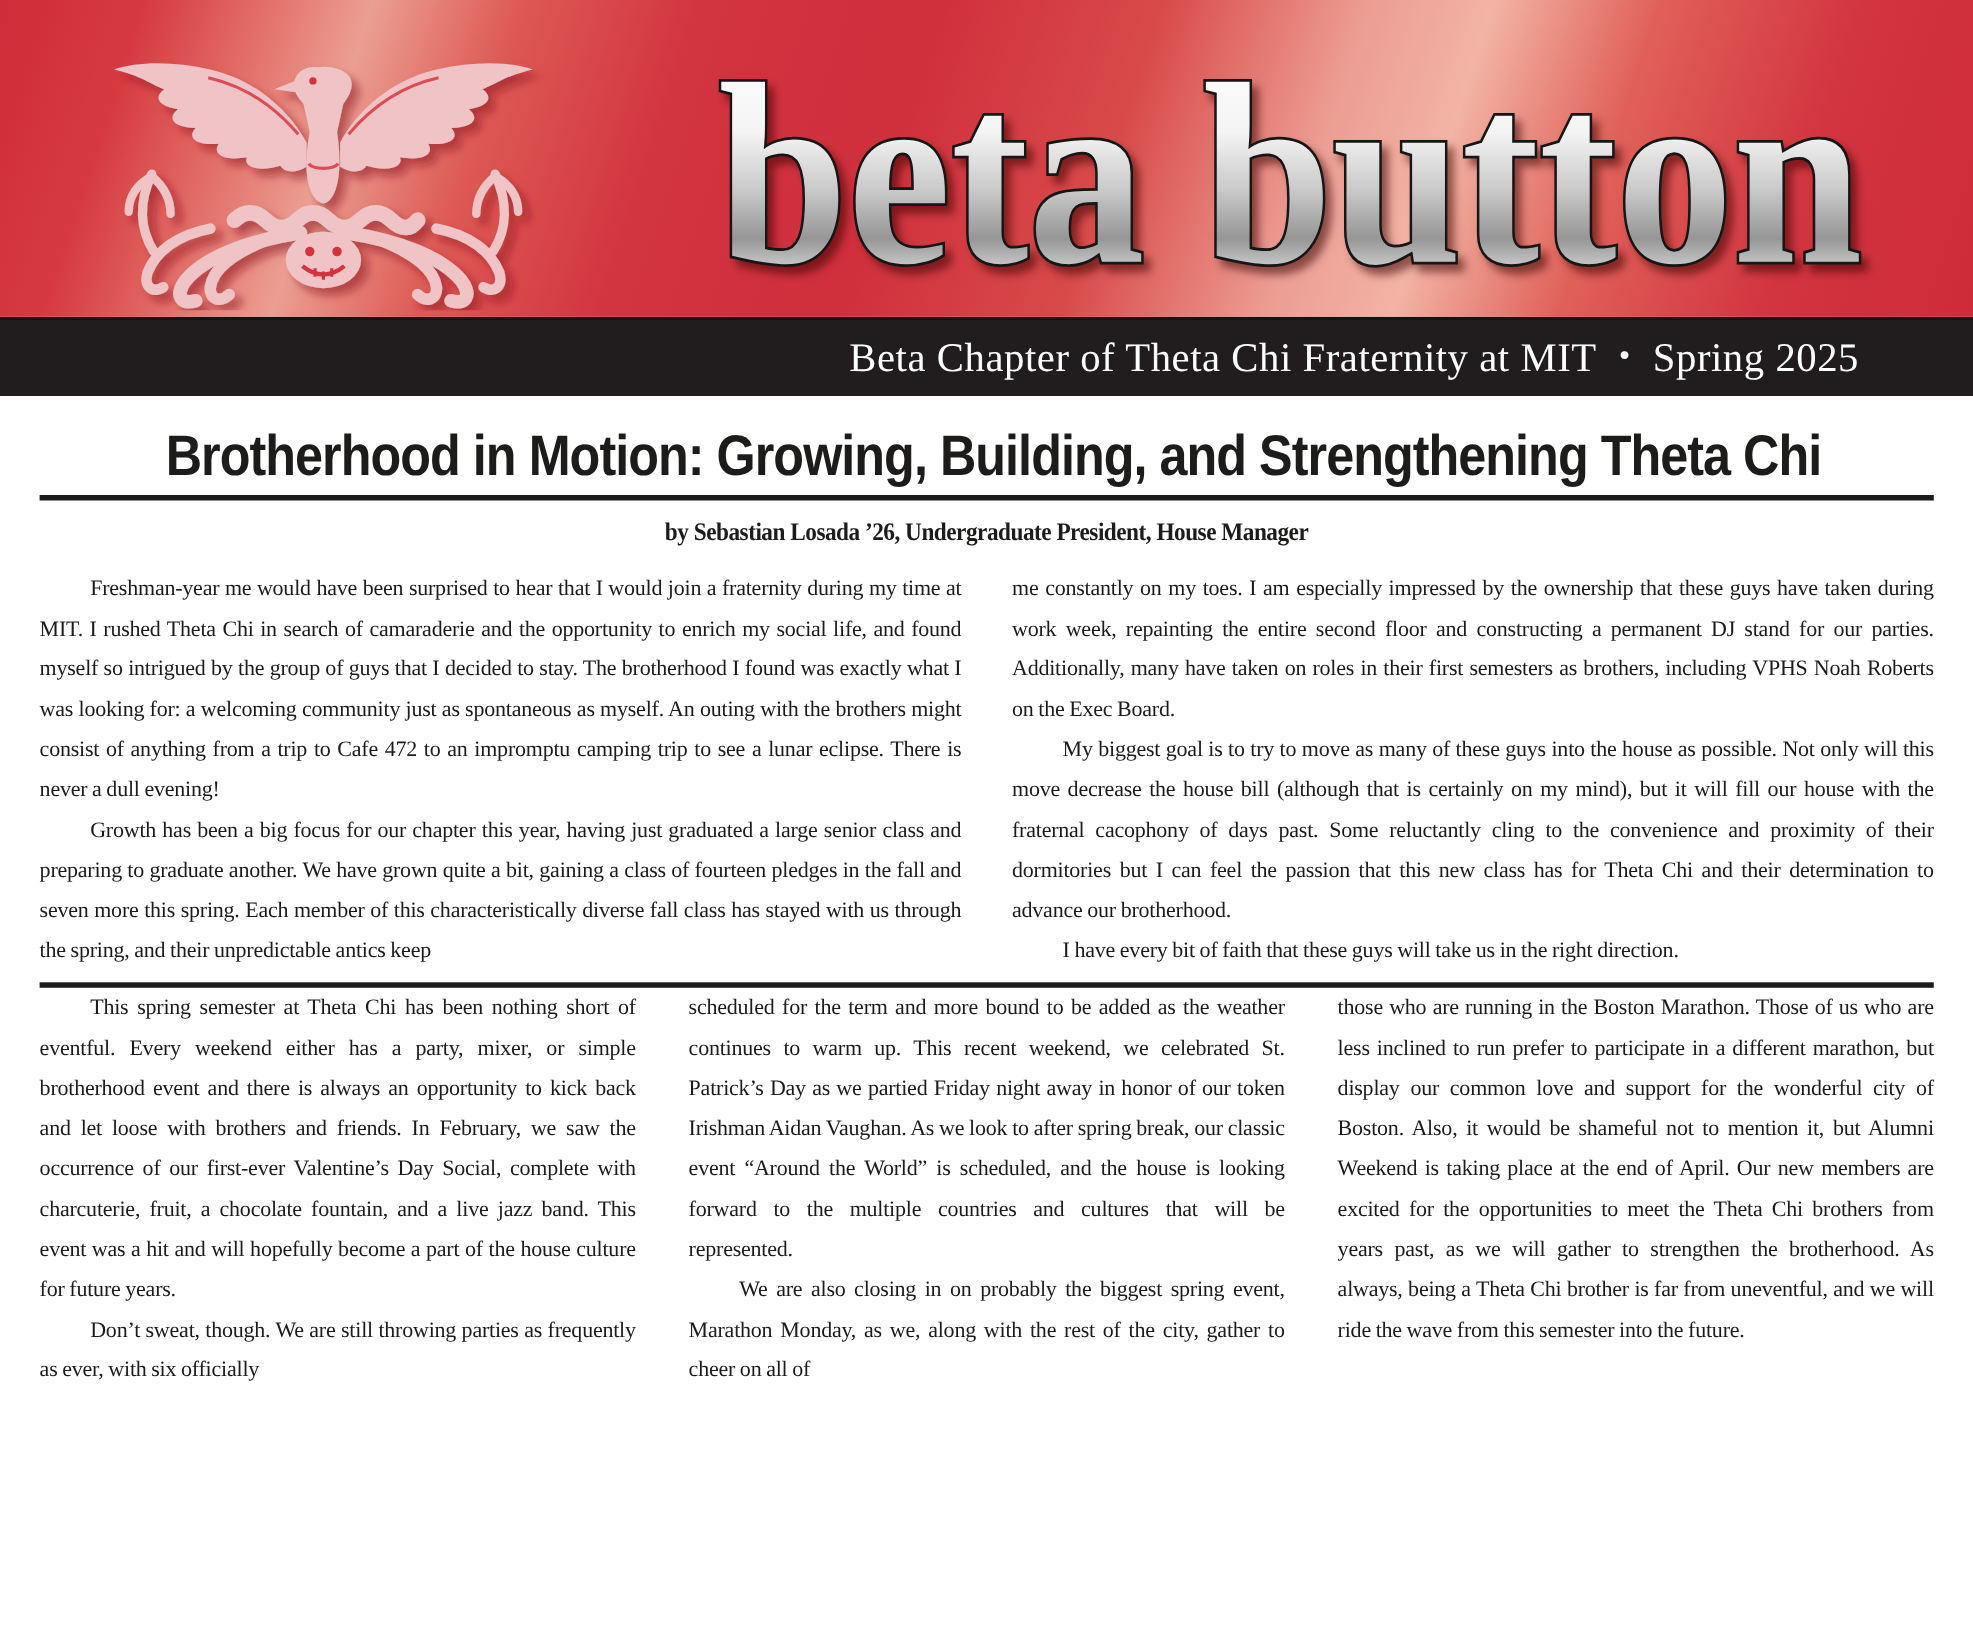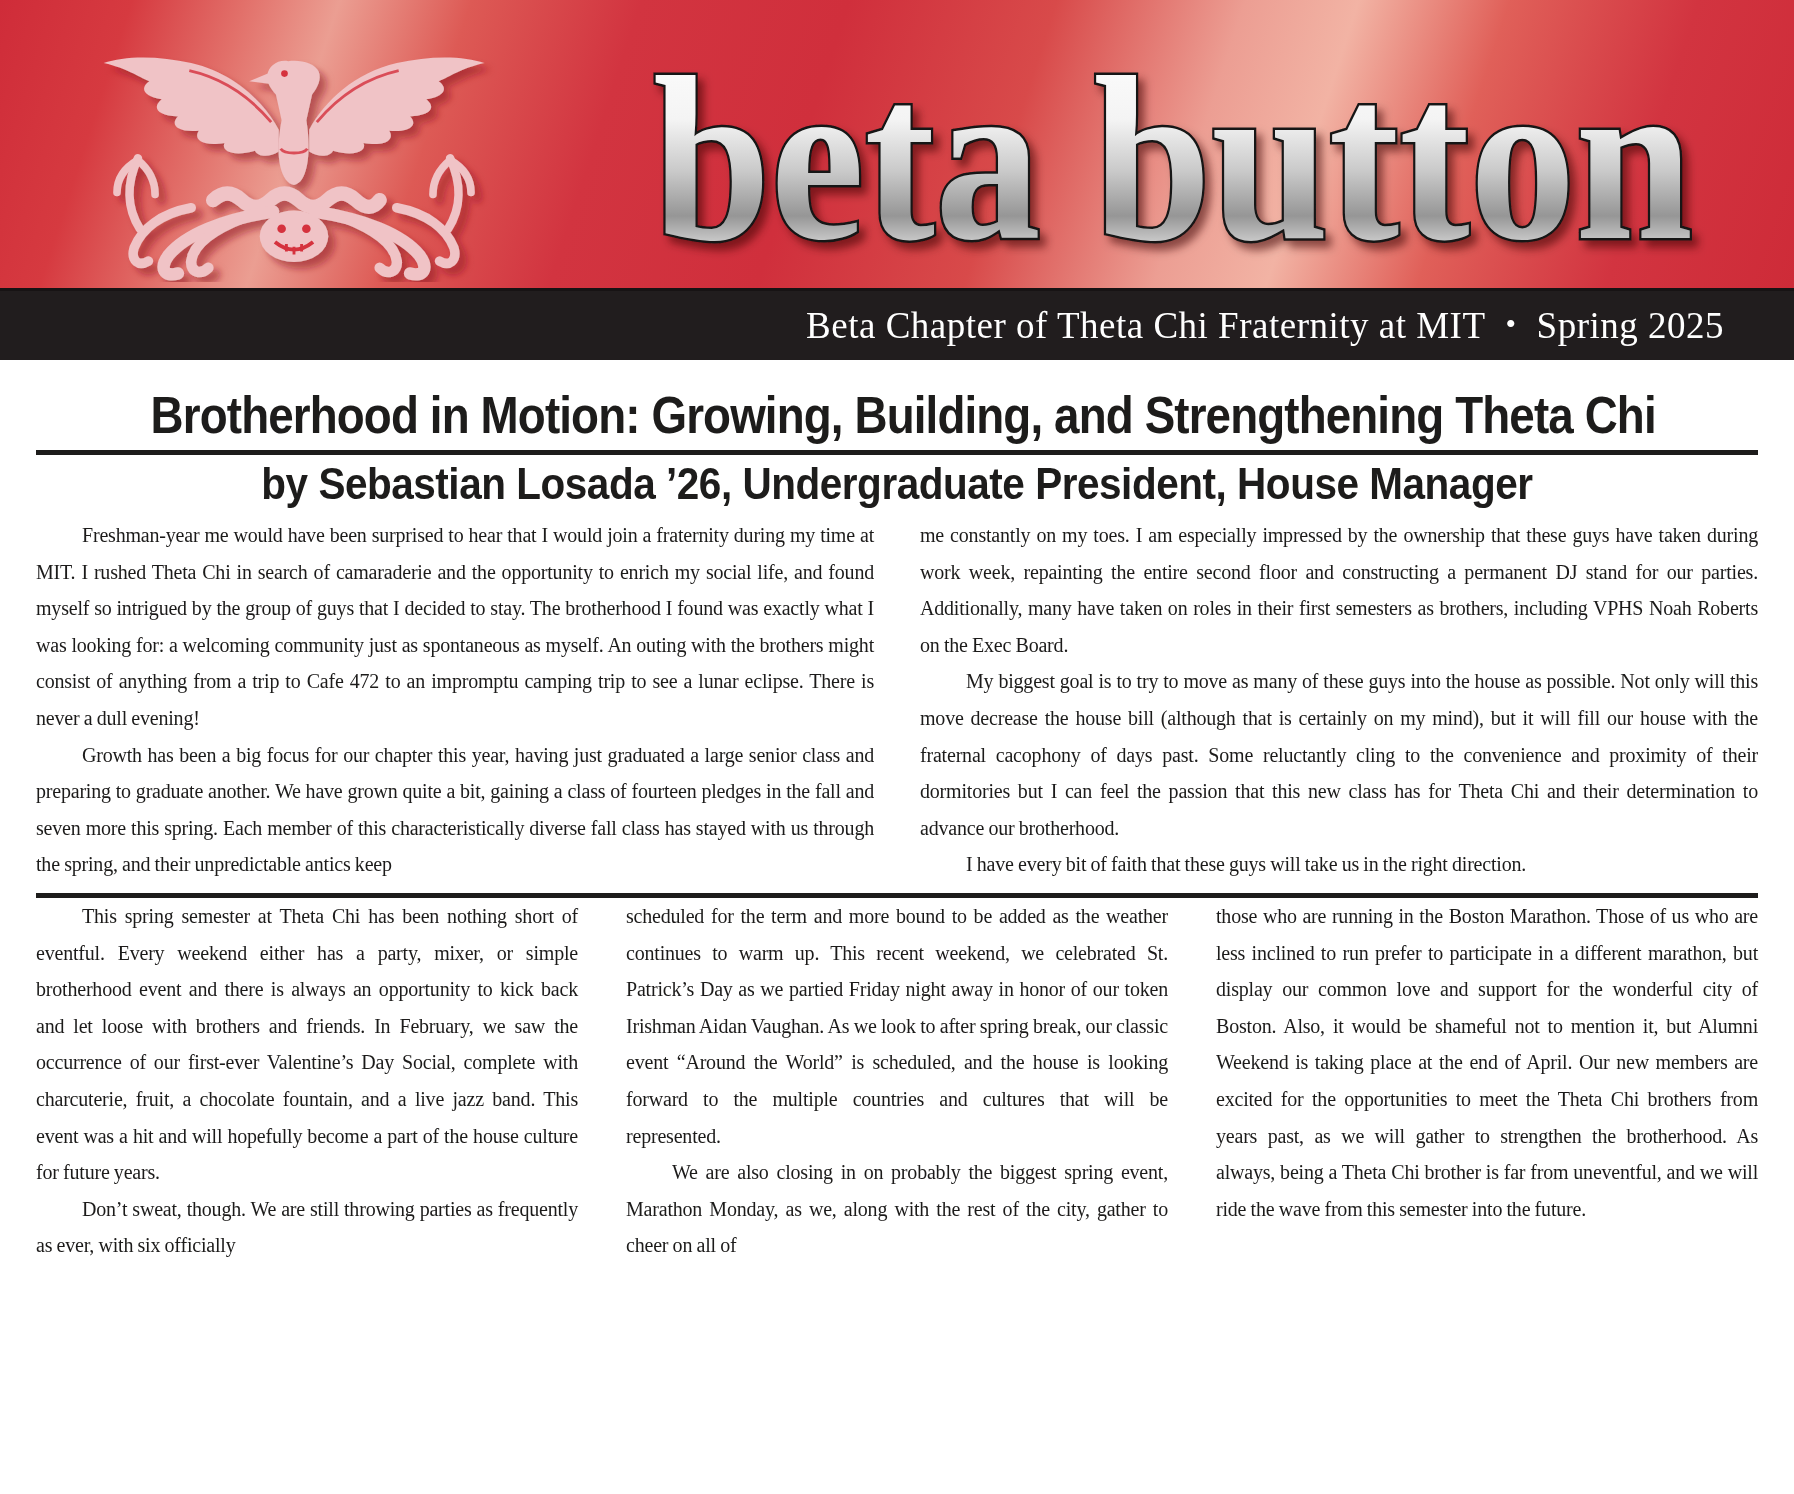--- a/index.html
+++ b/index.html
@@ -35,21 +35,21 @@
     width: 1070px; height: 288px;
   }
 
   
   .bar {
     height: 72px;
     background: #211d1e;
     display: flex;
     align-items: center;
     justify-content: flex-end;
-    padding-right: 70px;
+    padding-right: 104px;
     box-sizing: border-box;
     color: #ffffff;
     font-family: "Liberation Serif", serif;
     font-size: 37px;
     letter-spacing: 0.5px;
     border-top: 3px solid #171314;
   }
   .bar .bullet { margin: 0 20px; font-size: 30px; position: relative; top: -2px; }
 
   
@@ -72,23 +72,23 @@
     transform-origin: 50% 50%;
   }
   .rule {
     height: 5px;
     background: #1d1c1b;
     margin-top: 6px;
   }
   .byline {
     margin: 9px 0 13px 0;
     text-align: center;
-    font-family: Liberation Sans, sans-serif;
+    font-family: Liberation Serif, serif;
     font-weight: 700;
-    font-size: 44px;
+    font-size: 23px;
     line-height: 40px;
     color: #1d1c1b;
     letter-spacing: -0.5px;
     white-space: nowrap;
   }
   .byline .squeeze {
     display: inline-block;
     transform: scaleX(0.92);
     transform-origin: 50% 50%;
   }

